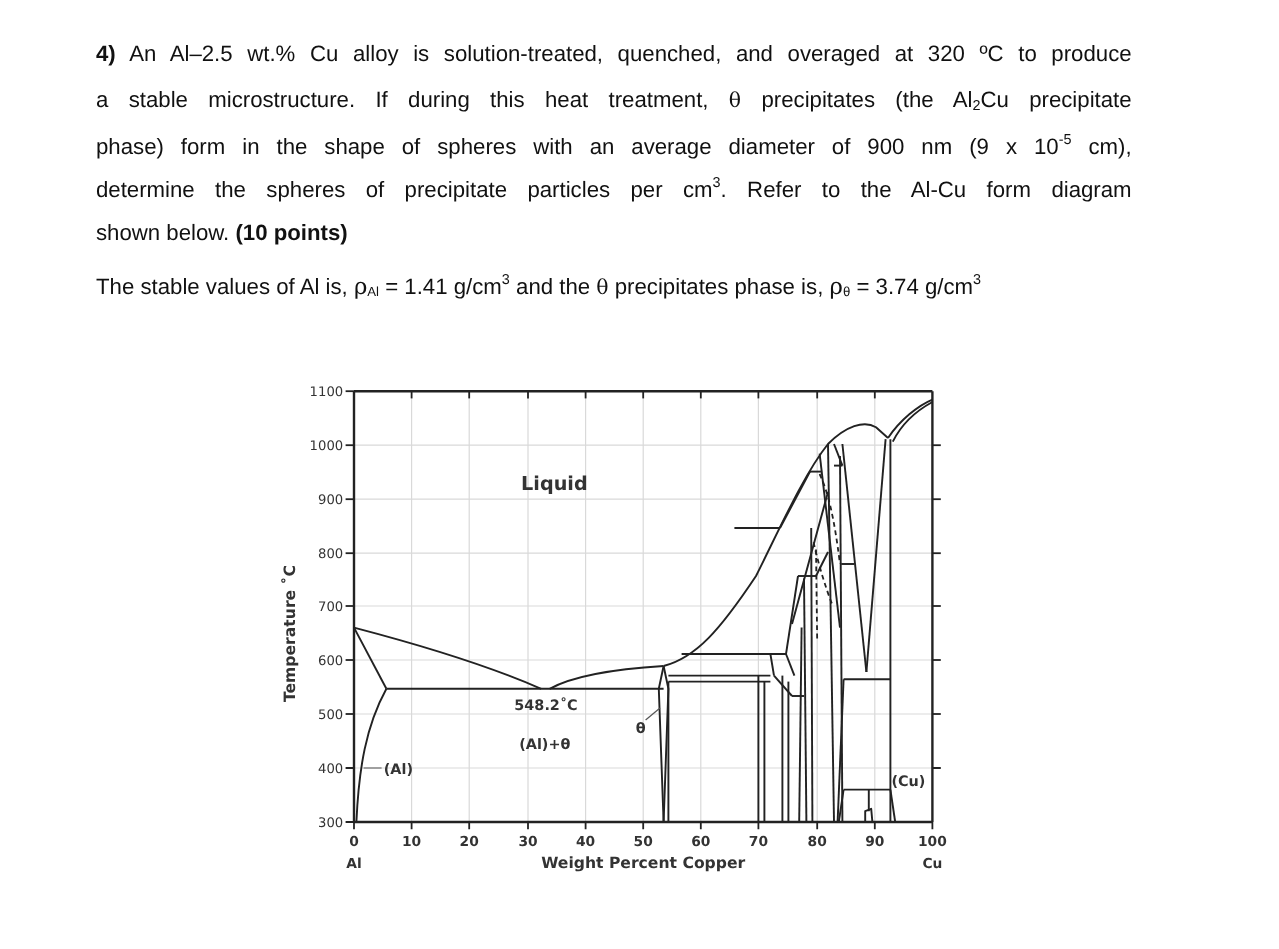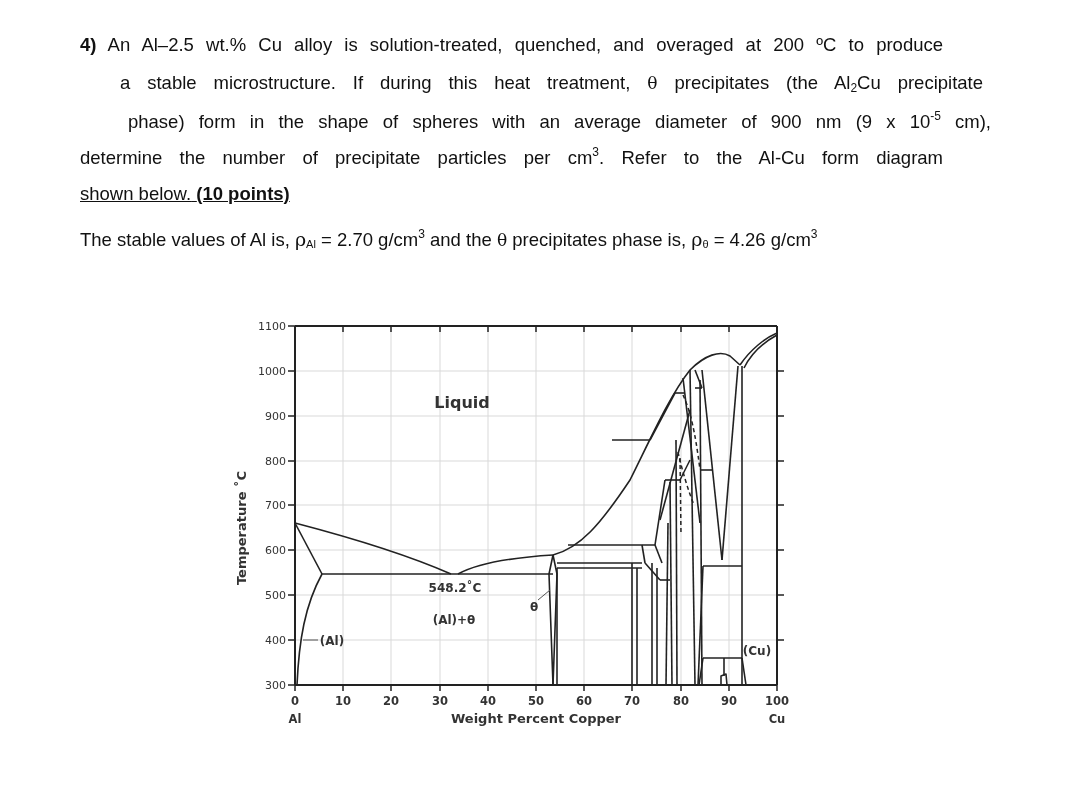--- a/index.html
+++ b/index.html
@@ -16,43 +16,43 @@
   .theta { font-family: "DejaVu Serif", serif; font-size: 17px; }
   .diagram { position: absolute; left: 0; top: 0; width: 1066px; height: 791px; }
   svg text { font-family: "DejaVu Sans", sans-serif; }
 </style>
 </head>
 <body>
 
 <div class="problem">
   <div class="line justify" style="top:4px;">
     <span class="b">4)</span>
-    <span>An Al–2.5 wt.% Cu alloy is solution-treated, quenched, and overaged at 200 ºC to produce</span>
-  </div>
-  <div class="line justify" style="top:42px;margin-left:40px;">
+    <span>An Al–2.5 wt.% Cu alloy is solution-treated, quenched, and overaged at 320 ºC to produce</span>
+  </div>
+  <div class="line justify" style="top:42px;">
     <span>a stable microstructure. If during this heat treatment,</span>
     <span class="theta">θ</span>
     <span><span>precipitates (the Al</span><sub>2</sub><span>Cu precipitate</span></span>
   </div>
-  <div class="line justify" style="top:81px;margin-left:48px;">
+  <div class="line justify" style="top:81px;">
     <span><span>phase) form in the shape of spheres with an average diameter of 900 nm (9 x 10</span><sup>-5</sup><span> cm),</span></span>
   </div>
   <div class="line justify" style="top:117px;">
-    <span><span>determine the number of precipitate particles per cm</span><sup>3</sup><span>.  Refer to the Al-Cu form diagram</span></span>
-  </div>
-  <div class="line" style="top:153px;text-decoration:underline;">
+    <span><span>determine the spheres of precipitate particles per cm</span><sup>3</sup><span>.  Refer to the Al-Cu form diagram</span></span>
+  </div>
+  <div class="line" style="top:153px;">
     <span>shown below.</span>
     <span class="b">(10 points)</span>
   </div>
   <div class="line" style="top:198px;">
     <span>The stable values of  Al is,</span>
-    <span class="rho">ρ</span><span class="rhosub">Al</span><span><span> = 2.70 g/cm</span><sup>3</sup></span><span> and the</span>
+    <span class="rho">ρ</span><span class="rhosub">Al</span><span><span> = 1.41 g/cm</span><sup>3</sup></span><span> and the</span>
     <span class="theta">θ</span>
     <span>precipitates phase is,</span>
-    <span class="rho">ρ</span><span class="rhosub">θ</span><span><span> = 4.26 g/cm</span><sup>3</sup></span>
+    <span class="rho">ρ</span><span class="rhosub">θ</span><span><span> = 3.74 g/cm</span><sup>3</sup></span>
   </div>
 </div>
 
 <svg class="diagram" viewBox="0 0 1066 791" width="1066" height="791">
 
   <g stroke="#d9d9d9" stroke-width="1">
     <line x1="343" y1="326" x2="343" y2="685"></line>
       <line x1="391" y1="326" x2="391" y2="685"></line>
     <line x1="440" y1="326" x2="440" y2="685"></line>
       <line x1="488" y1="326" x2="488" y2="685"></line>

